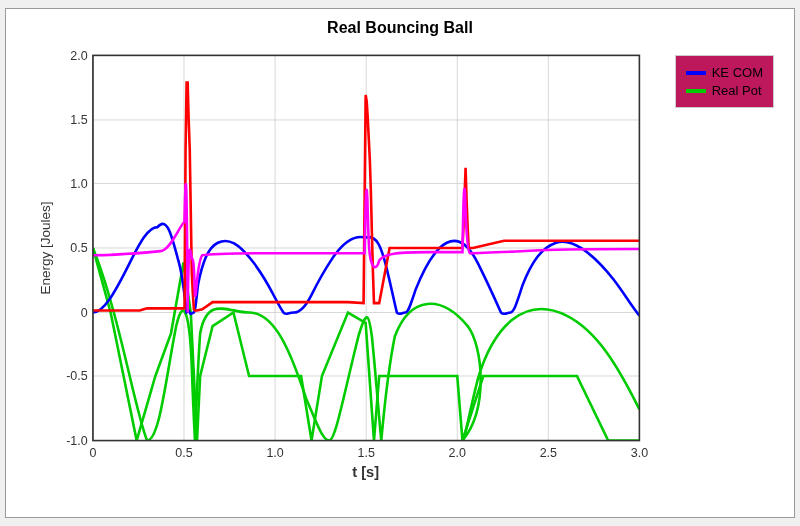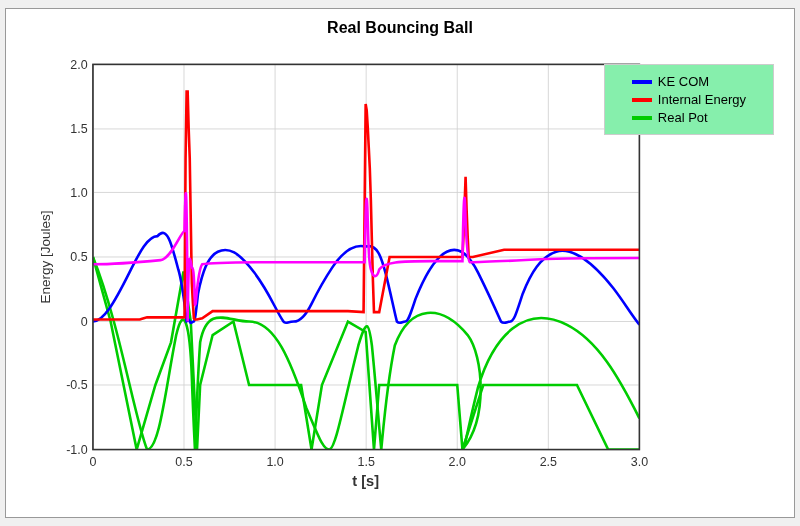--- a/index.html
+++ b/index.html
@@ -17,38 +17,38 @@
       border: 1px solid #999;
       width: 790px;
       height: 510px;
       position: relative;
       padding: 10px;
     }
     .chart-title {
       text-align: center;
       font-size: 16px;
       font-weight: bold;
-      margin-bottom: 17px;
+      margin-bottom: 8px;
     }
     .chart-area {
       position: relative;
       width: 100%;
       height: calc(100% - 30px);
     }
     svg.main-chart {
       width: 100%;
       height: 100%;
     }
     .legend {
       position: absolute;
       top: 10px;
       right: 10px;
       border: 1px solid #ccc;
-      background: #86efac;
-      padding: 6px 27px;
+      background: #be185d;
+      padding: 6px 10px;
       font-size: 13px;
     }
     .legend-item {
       display: flex;
       align-items: center;
       margin: 3px 0;
     }
     .legend-color {
       width: 20px;
       height: 4px;
@@ -269,22 +269,18 @@
       <rect x="55" y="10" width="525" height="370" fill="none" stroke="#333" stroke-width="1.5"></rect>
     </svg>
 
     
     <div class="legend">
       <div class="legend-item">
         <span class="legend-color" style="background:#0000FF;"></span>
         <span>KE COM</span>
       </div>
       <div class="legend-item">
-        <span class="legend-color" style="background:#FF0000;"></span>
-        <span>Internal Energy</span>
-      </div>
-      <div class="legend-item">
         <span class="legend-color" style="background:#00CC00;"></span>
         <span>Real Pot</span>
       </div>
     </div>
   </div>
 </div>
 
 </body></html>

